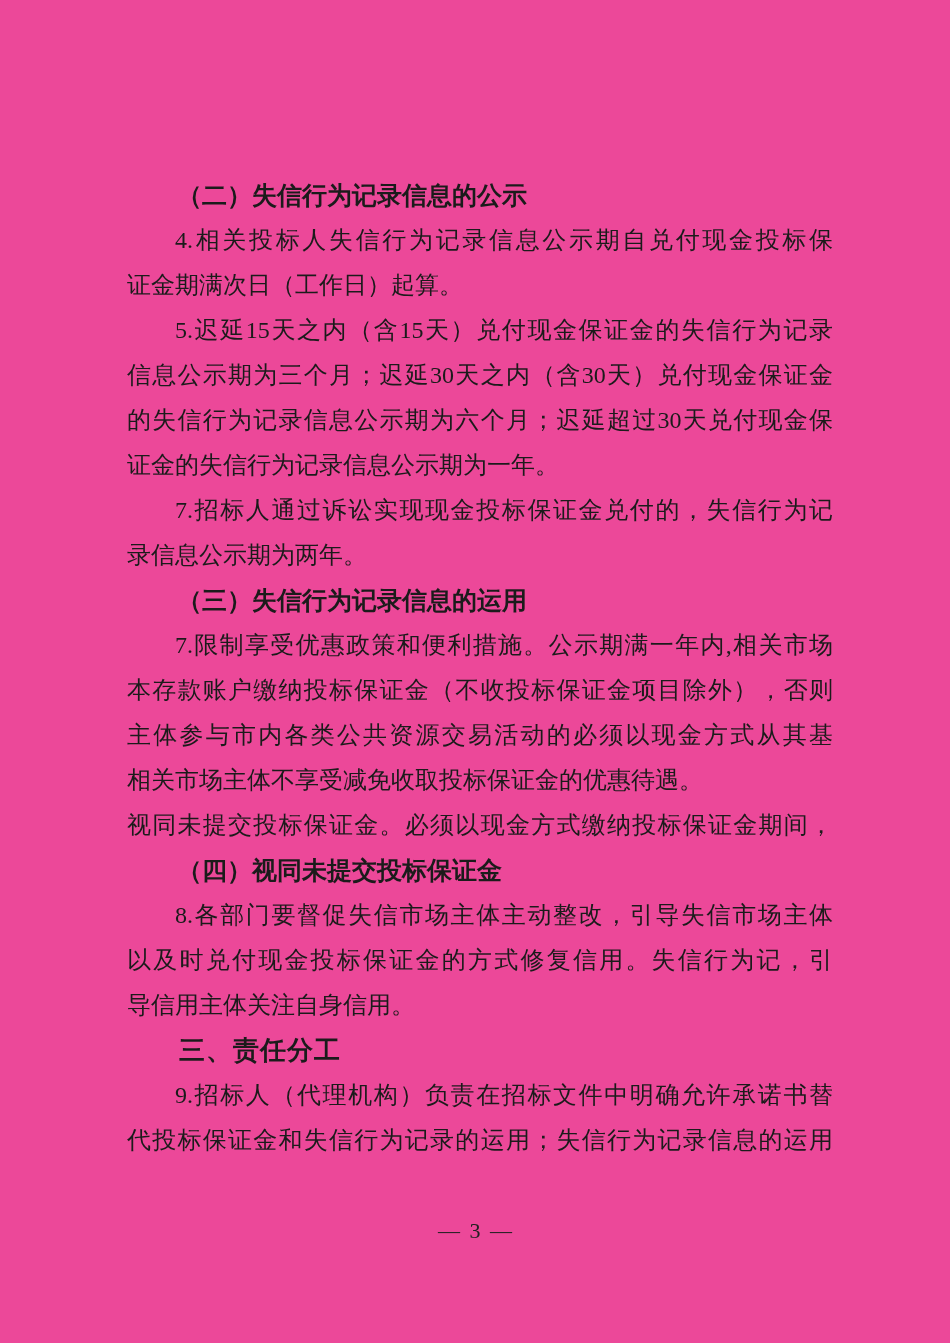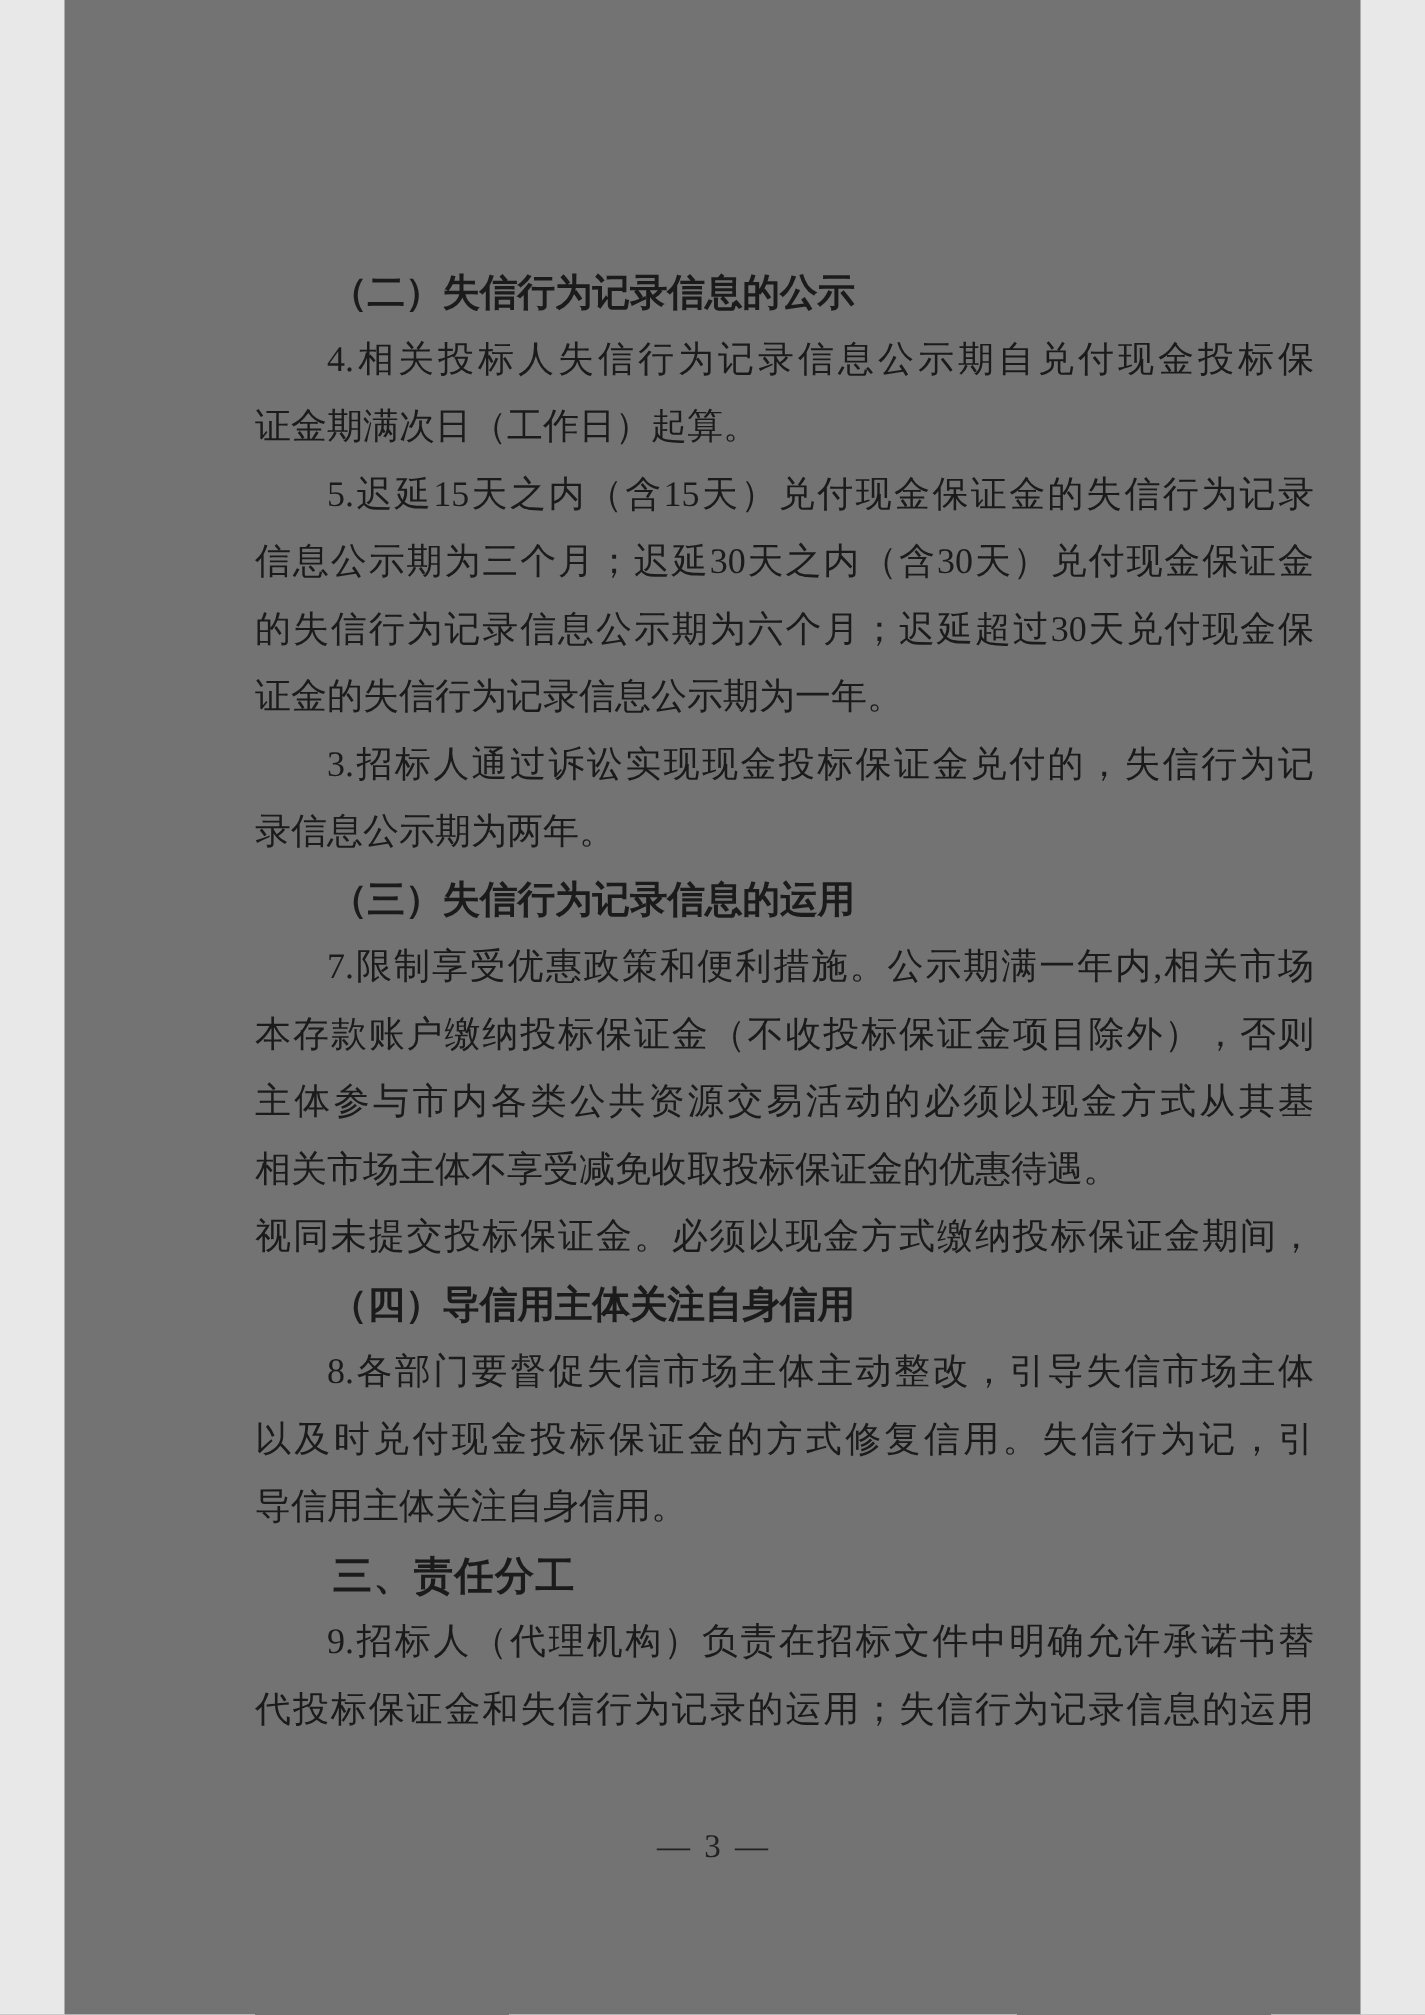--- a/index.html
+++ b/index.html
@@ -2,24 +2,24 @@
 <html><head>
 <meta charset="utf-8">
 <style>
   html, body {
     margin: 0;
     padding: 0;
     background: #e8e8e8;
   }
   .page {
     position: relative;
-    width: 864px;
+    width: 950px;
     height: 1343px;
     margin: 0 auto;
-    background: #737373;
+    background: #ec4899;
     color: #1b1b1b;
     font-family: "Liberation Serif", serif;
     overflow: hidden;
   }
   .doc-body {
     position: absolute;
     left: 127px;
     top: 173px;
     width: 706px;
   }
@@ -68,29 +68,29 @@
 
 <div class="page">
   <div class="doc-body">
       <div class="line kaiti-heading indent">（二）失信行为记录信息的公示</div>
       <div class="line body indent justify">4.相关投标人失信行为记录信息公示期自兑付现金投标保</div>
       <div class="line body">证金期满次日（工作日）起算。</div>
       <div class="line body indent justify">5.迟延15天之内（含15天）兑付现金保证金的失信行为记录</div>
       <div class="line body justify">信息公示期为三个月；迟延30天之内（含30天）兑付现金保证金</div>
       <div class="line body justify">的失信行为记录信息公示期为六个月；迟延超过30天兑付现金保</div>
       <div class="line body">证金的失信行为记录信息公示期为一年。</div>
-      <div class="line body indent justify">3.招标人通过诉讼实现现金投标保证金兑付的，失信行为记</div>
+      <div class="line body indent justify">7.招标人通过诉讼实现现金投标保证金兑付的，失信行为记</div>
       <div class="line body">录信息公示期为两年。</div>
       <div class="line kaiti-heading indent">（三）失信行为记录信息的运用</div>
       <div class="line body indent justify">7.限制享受优惠政策和便利措施。公示期满一年内,相关市场</div>
       <div class="line body justify">本存款账户缴纳投标保证金（不收投标保证金项目除外），否则</div>
       <div class="line body justify">主体参与市内各类公共资源交易活动的必须以现金方式从其基</div>
       <div class="line body">相关市场主体不享受减免收取投标保证金的优惠待遇。</div>
       <div class="line body justify">视同未提交投标保证金。必须以现金方式缴纳投标保证金期间，</div>
-      <div class="line kaiti-heading indent">（四）导信用主体关注自身信用</div>
+      <div class="line kaiti-heading indent">（四）视同未提交投标保证金</div>
       <div class="line body indent justify">8.各部门要督促失信市场主体主动整改，引导失信市场主体</div>
       <div class="line body justify">以及时兑付现金投标保证金的方式修复信用。失信行为记，引</div>
       <div class="line body">导信用主体关注自身信用。</div>
       <div class="line hei-heading indent">三、责任分工</div>
       <div class="line body indent justify">9.招标人（代理机构）负责在招标文件中明确允许承诺书替</div>
       <div class="line body justify">代投标保证金和失信行为记录的运用；失信行为记录信息的运用</div>
     </div>
   <div class="page-number">— 3 —</div>
 </div>
 

